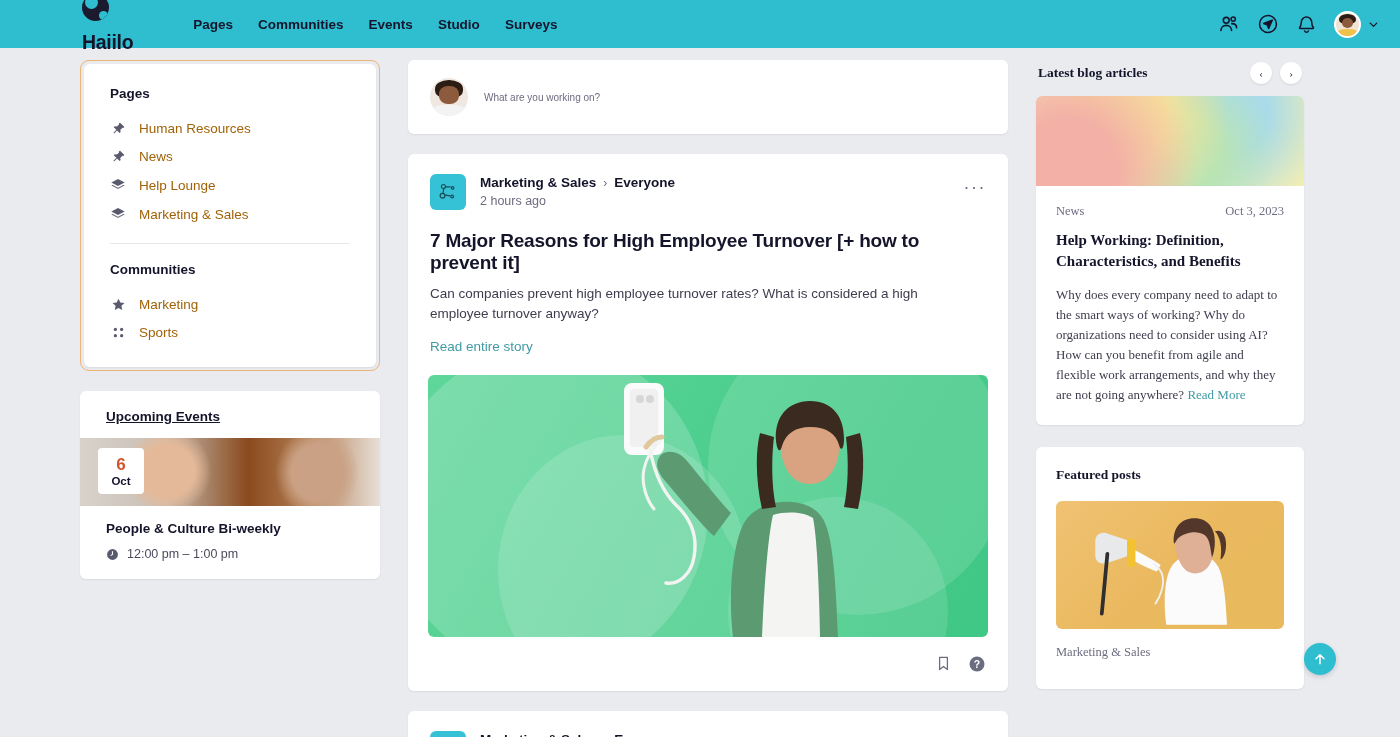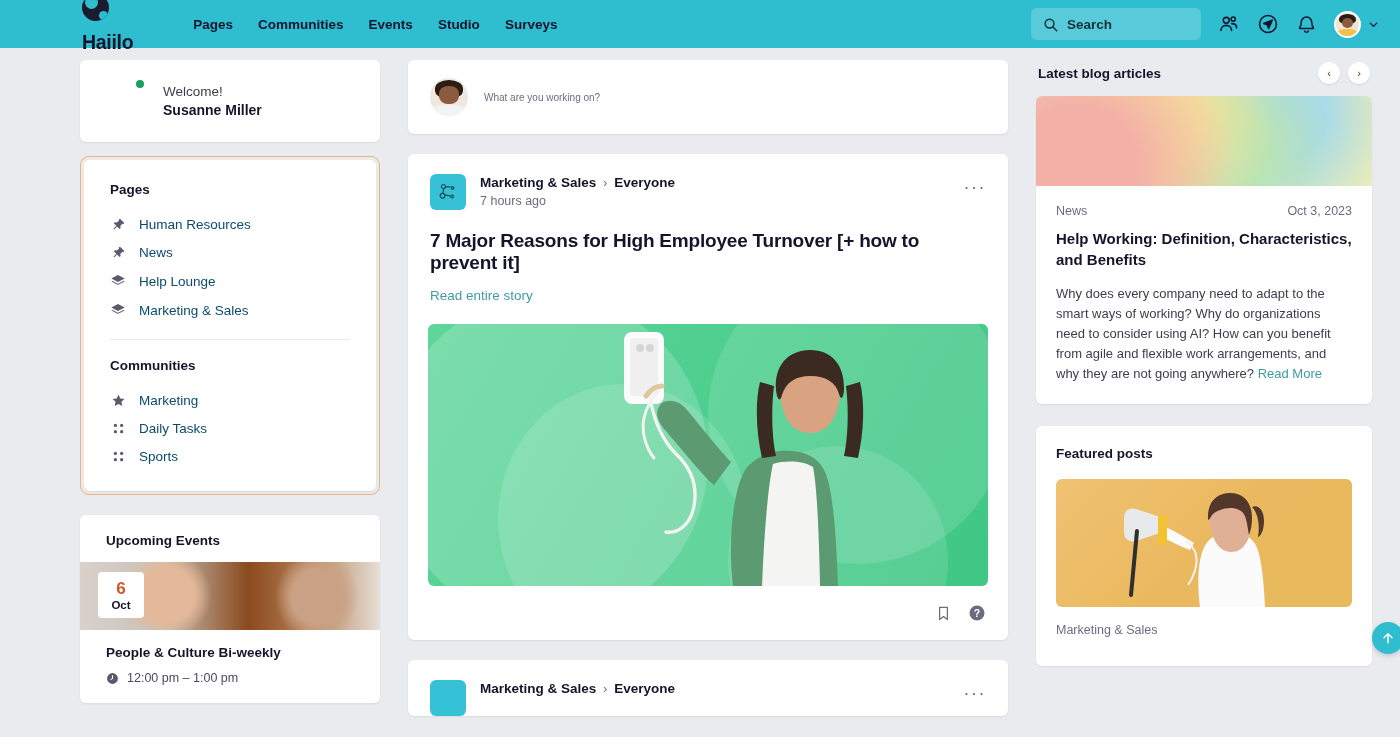--- a/index.html
+++ b/index.html
@@ -72,21 +72,21 @@
 
   
   .page {
     display: flex; gap: 28px;
     padding: 12px 80px 0 80px;
     height: 689px;
     align-items: flex-start;
   }
   .col-left { width: 300px; flex: none; }
   .col-mid { width: 600px; flex: none; }
-  .col-right { width: 336px; flex: none; }
+  .col-right { width: 268px; flex: none; font-family: Liberation Serif, serif; }
 
   .card {
     background: #fff; border-radius: 6px;
     box-shadow: 0 1px 2px rgba(20,20,43,0.07);
   }
 
   
   .welcome {
     padding: 18px 20px; display: flex; align-items: center; gap: 17px;
     margin-bottom: 14px;
@@ -112,26 +112,26 @@
   }
   .navcard { padding: 22px 26px 20px 26px; }
   .sec-title {
     font-size: 13.5px; font-weight: bold; color: #14142b;
     margin-bottom: 14px;
   }
   .nav-row {
     display: flex; align-items: center; gap: 13px;
     padding: 6px 0 7px 0; cursor: pointer;
   }
-  .nav-row-label { font-size: 13.5px; color: #0c4a6e; }
+  .nav-row-label { font-size: 13.5px; color: #a16207; }
   .nav-ic { width: 16px; display: flex; justify-content: center; flex: none; }
   .divider { height: 1px; background: #e7e7ec; margin: 14px 0 18px 0; }
 
   
-  .ev-head { padding: 18px 26px 14px 26px; font-size: 13.5px; font-weight: bold; color: #14142b; }
+  .ev-head { padding: 18px 26px 14px 26px; font-size: 13.5px; font-weight: bold; color: #14142b; text-decoration: underline; }
   .ev-img {
     height: 68px; position: relative; overflow: hidden;
     background: linear-gradient(90deg,#d9d2cb 0%,#c8bfb5 28%,#8a4a1e 56%,#b07a4f 74%,#e7dfd7 100%);
   }
   .ev-img::before {
     content:""; position:absolute; left:12%; top:-10%; width:34%; height:130%;
     background: radial-gradient(ellipse at 50% 45%, #e4b999 0 38%, rgba(228,185,153,0) 62%);
   }
   .ev-img::after {
     content:""; position:absolute; right:6%; top:-8%; width:30%; height:130%;
@@ -245,29 +245,20 @@
 
   <div class="nav">
     <span class="nav-item">Pages</span>
     <span class="nav-item">Communities</span>
     <span class="nav-item">Events</span>
     <span class="nav-item">Studio</span>
     <span class="nav-item">Surveys</span>
   </div>
 
   <div class="topright">
-    <div class="searchbox">
-      <span class="ic">
-        <svg width="15" height="15" viewBox="0 0 24 24" fill="none" stroke="#14303a" stroke-width="2.4">
-          <circle cx="10.5" cy="10.5" r="7"></circle>
-            <line x1="16" y1="16" x2="22" y2="22" stroke-linecap="round"></line>
-        </svg>
-      </span>
-      <span class="search-ph">Search</span>
-    </div>
 
     <span class="ic">
       <svg width="22" height="22" viewBox="0 0 24 24" fill="none" stroke="#14142b" stroke-width="1.7">
         <circle cx="9" cy="8" r="3.2"></circle>
         <path d="M3.2 19c0-3.4 2.6-5.5 5.8-5.5s5.8 2.1 5.8 5.5" stroke-linecap="round"></path>
         <circle cx="16.6" cy="6.6" r="2.3"></circle>
         <path d="M15 11.6c3 0 5.3 1.8 5.3 4.6" stroke-linecap="round"></path>
       </svg>
     </span>
 
@@ -299,34 +290,20 @@
         </svg>
       </span>
     </span>
   </div>
 </div>
 
 <div class="page">
 
   <div class="col-left">
 
-    <div class="card welcome">
-      <span class="av-holder">
-        <span class="avatar-lg"><span class="face">
-              <span class="hair"></span>
-              <span class="skin"></span>
-              <span class="body"></span>
-            </span></span>
-        <span class="status-dot"></span>
-      </span>
-      <span>
-        <div class="welcome-hi">Welcome!</div>
-        <div class="welcome-name">Susanne Miller</div>
-      </span>
-    </div>
 
     <div class="focus-ring">
       <div class="card navcard">
 
         <div class="sec-title">Pages</div>
 
         <div class="nav-row">
           <span class="nav-ic">
             <svg width="15" height="15" viewBox="0 0 24 24" fill="#5a5a6e">
               <path d="M14.5 2.6 21.4 9.5l-1.7 1.7-1.4-.4-3.5 3.5.6 3.4-1.6 1.6-4.2-4.2-4.7 4.7-1-1 4.7-4.7-4.2-4.2 1.6-1.6 3.4.6 3.5-3.5-.4-1.4z"></path>
@@ -370,31 +347,20 @@
 
         <div class="nav-row">
           <span class="nav-ic">
             <svg width="15" height="15" viewBox="0 0 24 24" fill="#5a5a6e">
               <path d="M12 2.6l2.9 6 6.6.9-4.8 4.6 1.2 6.5L12 17.5 6.1 20.6l1.2-6.5L2.5 9.5l6.6-.9z"></path>
             </svg>
           </span>
           <span class="nav-row-label">Marketing</span>
         </div>
 
-        <div class="nav-row">
-          <span class="nav-ic">
-            <svg width="15" height="15" viewBox="0 0 24 24" fill="#5a5a6e">
-              <circle cx="7" cy="7" r="2.6"></circle>
-                <circle cx="17" cy="7" r="2.6"></circle>
-              <circle cx="7" cy="17" r="2.6"></circle>
-                <circle cx="17" cy="17" r="2.6"></circle>
-            </svg>
-          </span>
-          <span class="nav-row-label">Daily Tasks</span>
-        </div>
 
         <div class="nav-row">
           <span class="nav-ic">
             <svg width="15" height="15" viewBox="0 0 24 24" fill="#5a5a6e">
               <circle cx="7" cy="7" r="2.6"></circle>
                 <circle cx="17" cy="7" r="2.6"></circle>
               <circle cx="7" cy="17" r="2.6"></circle>
                 <circle cx="17" cy="17" r="2.6"></circle>
             </svg>
           </span>
@@ -450,26 +416,27 @@
               <circle cx="16.5" cy="17" r="1.5"></circle>
             <path d="M9 6.4h5.8M8.3 15.2l6.1 1.1M7.3 8.1 6.6 13.4"></path>
           </svg>
         </span>
         <span class="post-meta">
           <span class="post-crumb">
             <span>Marketing &amp; Sales</span>
             <span class="crumb-sep">›</span>
             <span>Everyone</span>
           </span>
-          <span class="post-time" style="display:block">7 hours ago</span>
+          <span class="post-time" style="display:block">2 hours ago</span>
         </span>
         <span class="dots">···</span>
       </div>
 
       <div class="post-title">7 Major Reasons for High Employee Turnover [+ how to prevent it]</div>
+      <div class="post-body">Can companies prevent high employee turnover rates? What is considered a high employee turnover anyway?</div>
       <span class="post-link">Read entire story</span>
 
       <div class="post-img">
         <span class="blob" style="width:320px;height:330px;left:-40px;top:-30px;"></span>
         <span class="blob" style="width:250px;height:270px;left:70px;top:60px;background:rgba(255,255,255,0.14)"></span>
         <span class="blob" style="width:300px;height:300px;right:-20px;top:-60px;background:rgba(255,255,255,0.13)"></span>
         <span class="blob" style="width:220px;height:230px;right:40px;bottom:-90px;background:rgba(255,255,255,0.12)"></span>
 
         <svg viewBox="0 0 560 262" style="position:absolute;inset:0;width:100%;height:100%">
           <path d="M305 262c-6-52 2-96 10-112 7-15 25-22 38-23 16-1 32 3 40 14 9 12 14 38 17 121z" fill="#5c9b72"></path>

